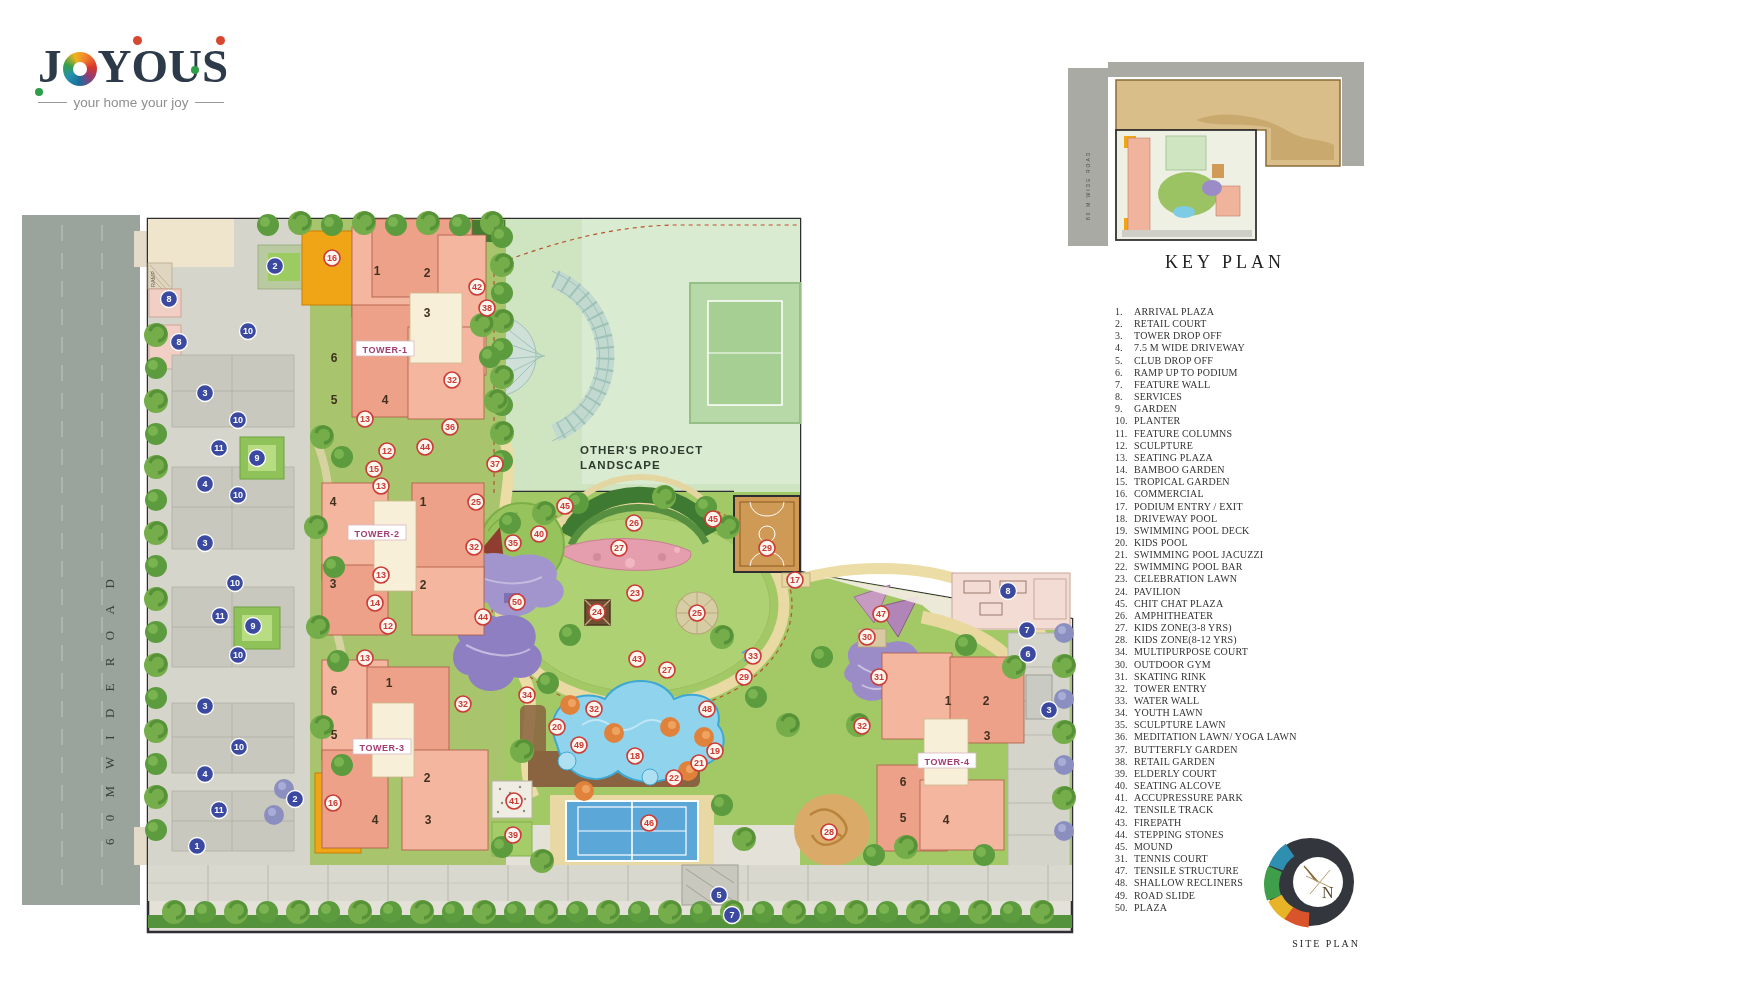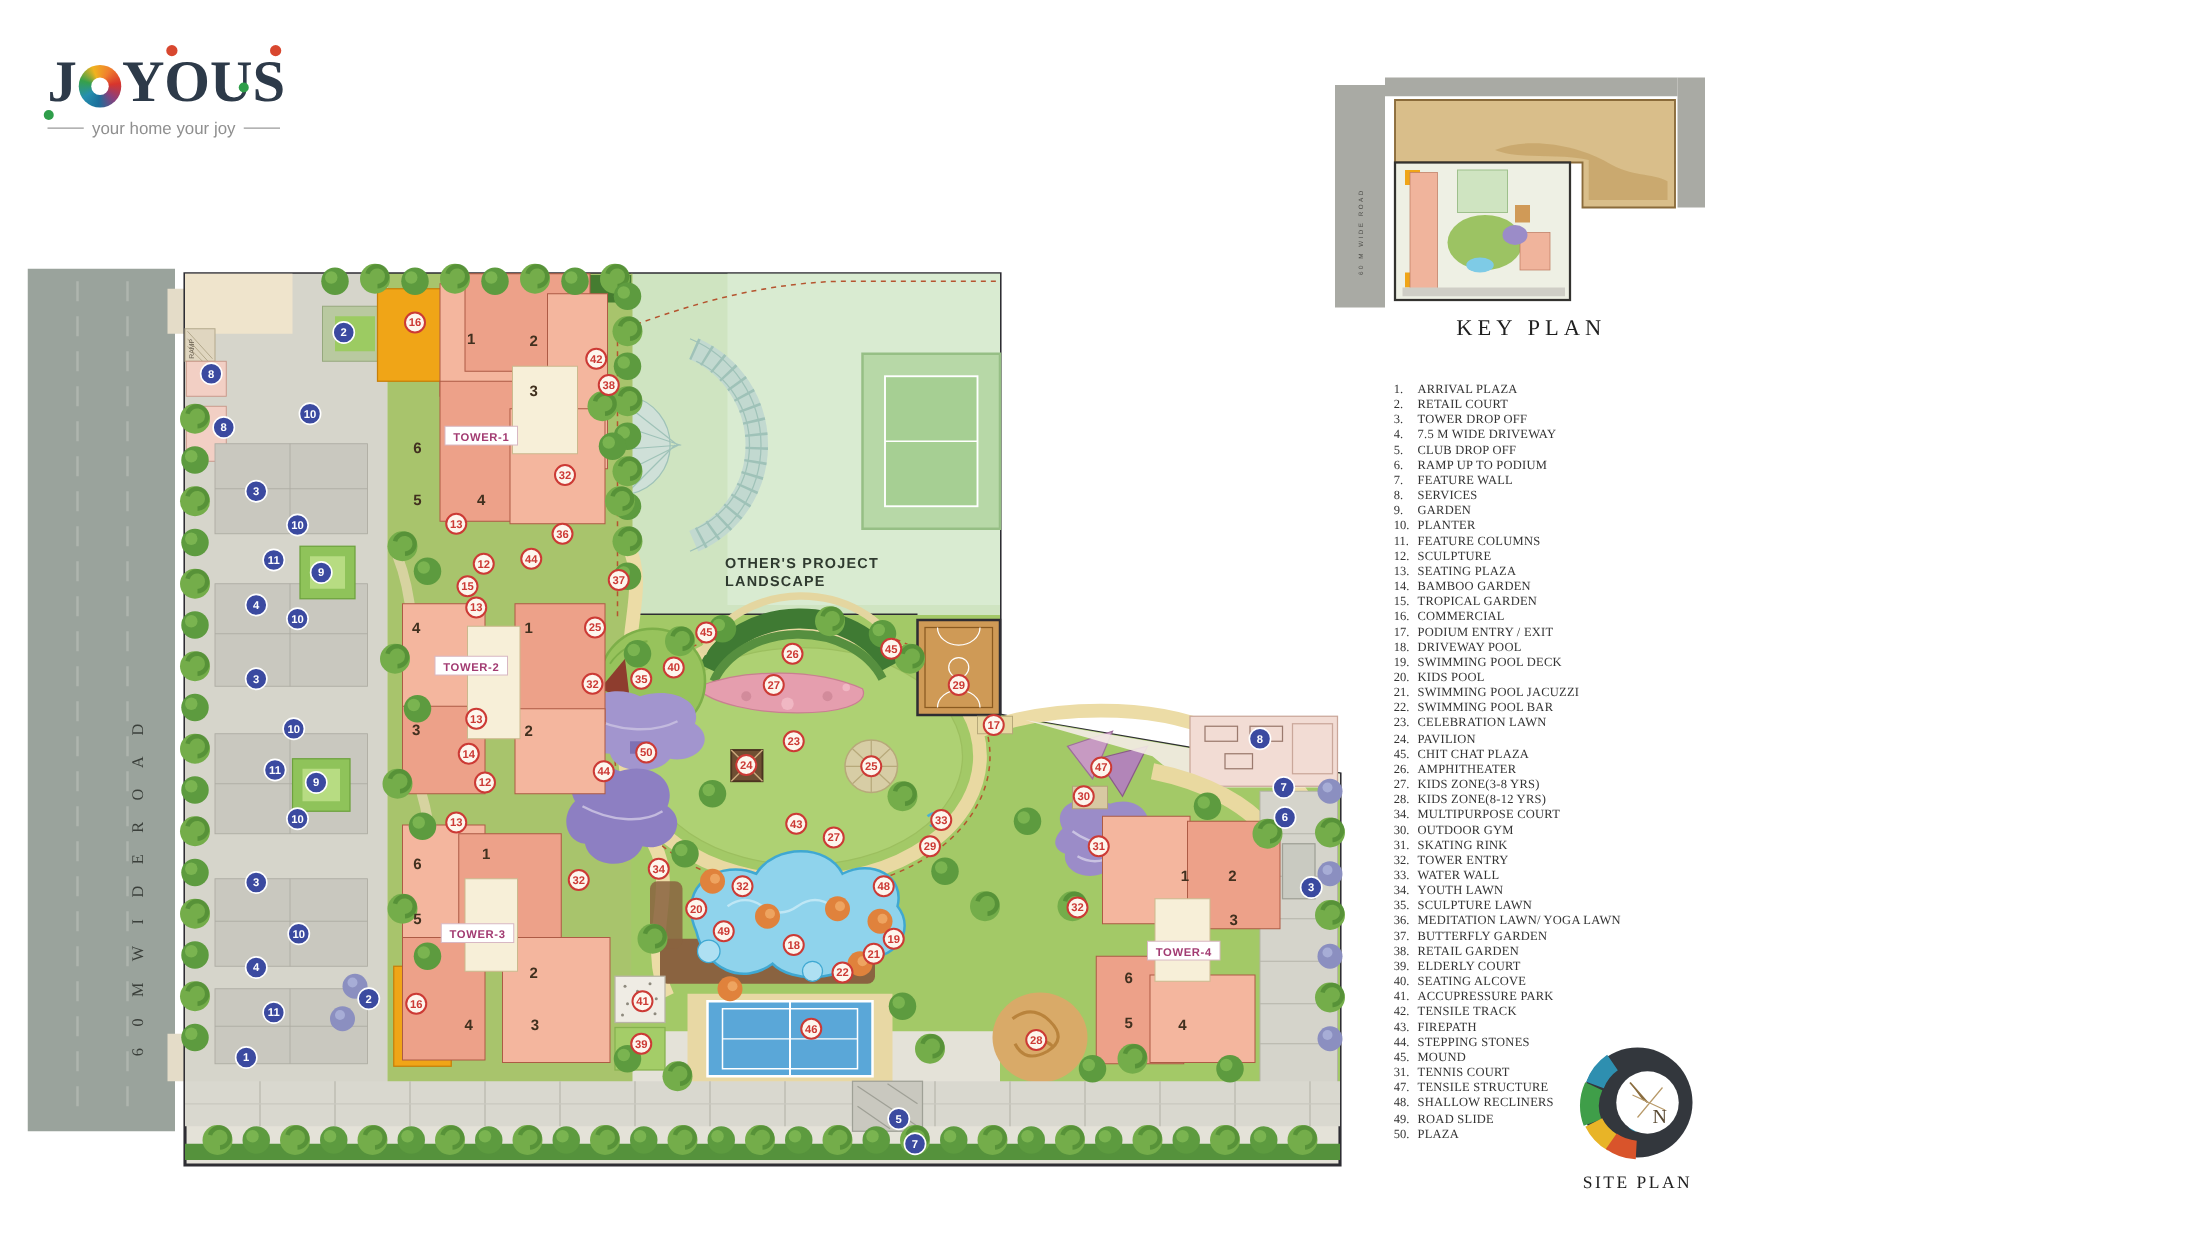--- a/index.html
+++ b/index.html
@@ -28,21 +28,21 @@
   .keyplan-title{position:absolute;left:1095px;top:252px;width:260px;text-align:center;
     font-family:"Liberation Serif",serif;font-size:18px;letter-spacing:4px;color:#1f1f1f;}
   
   .legend{position:absolute;left:1115px;top:306px;width:220px;list-style:none;margin:0;padding:0;
     font-family:"Liberation Serif",serif;font-size:10px;line-height:12.15px;color:#333;}
   .legend li{display:flex;}
   .legend .n{width:19px;flex:0 0 19px;}
   .legend .t{flex:1;letter-spacing:.2px;}
   
   .sitelogo{position:absolute;left:1260px;top:836px;width:100px;text-align:center;}
-  .sitelogo .lbl{margin-top:2px;font-family:"Liberation Serif",serif;font-size:14px;letter-spacing:2px;color:#1f1f1f;}
+  .sitelogo .lbl{margin-top:2px;font-family:"Liberation Serif",serif;font-size:10px;letter-spacing:2px;color:#1f1f1f;text-align:right;}
   
   .plan{position:absolute;left:22px;top:205px;width:1060px;height:735px;}
   text{user-select:none;}
 </style>
 </head>
 <body>
 <div id="canvas">
 
   <div class="logo">
     <div class="word">

